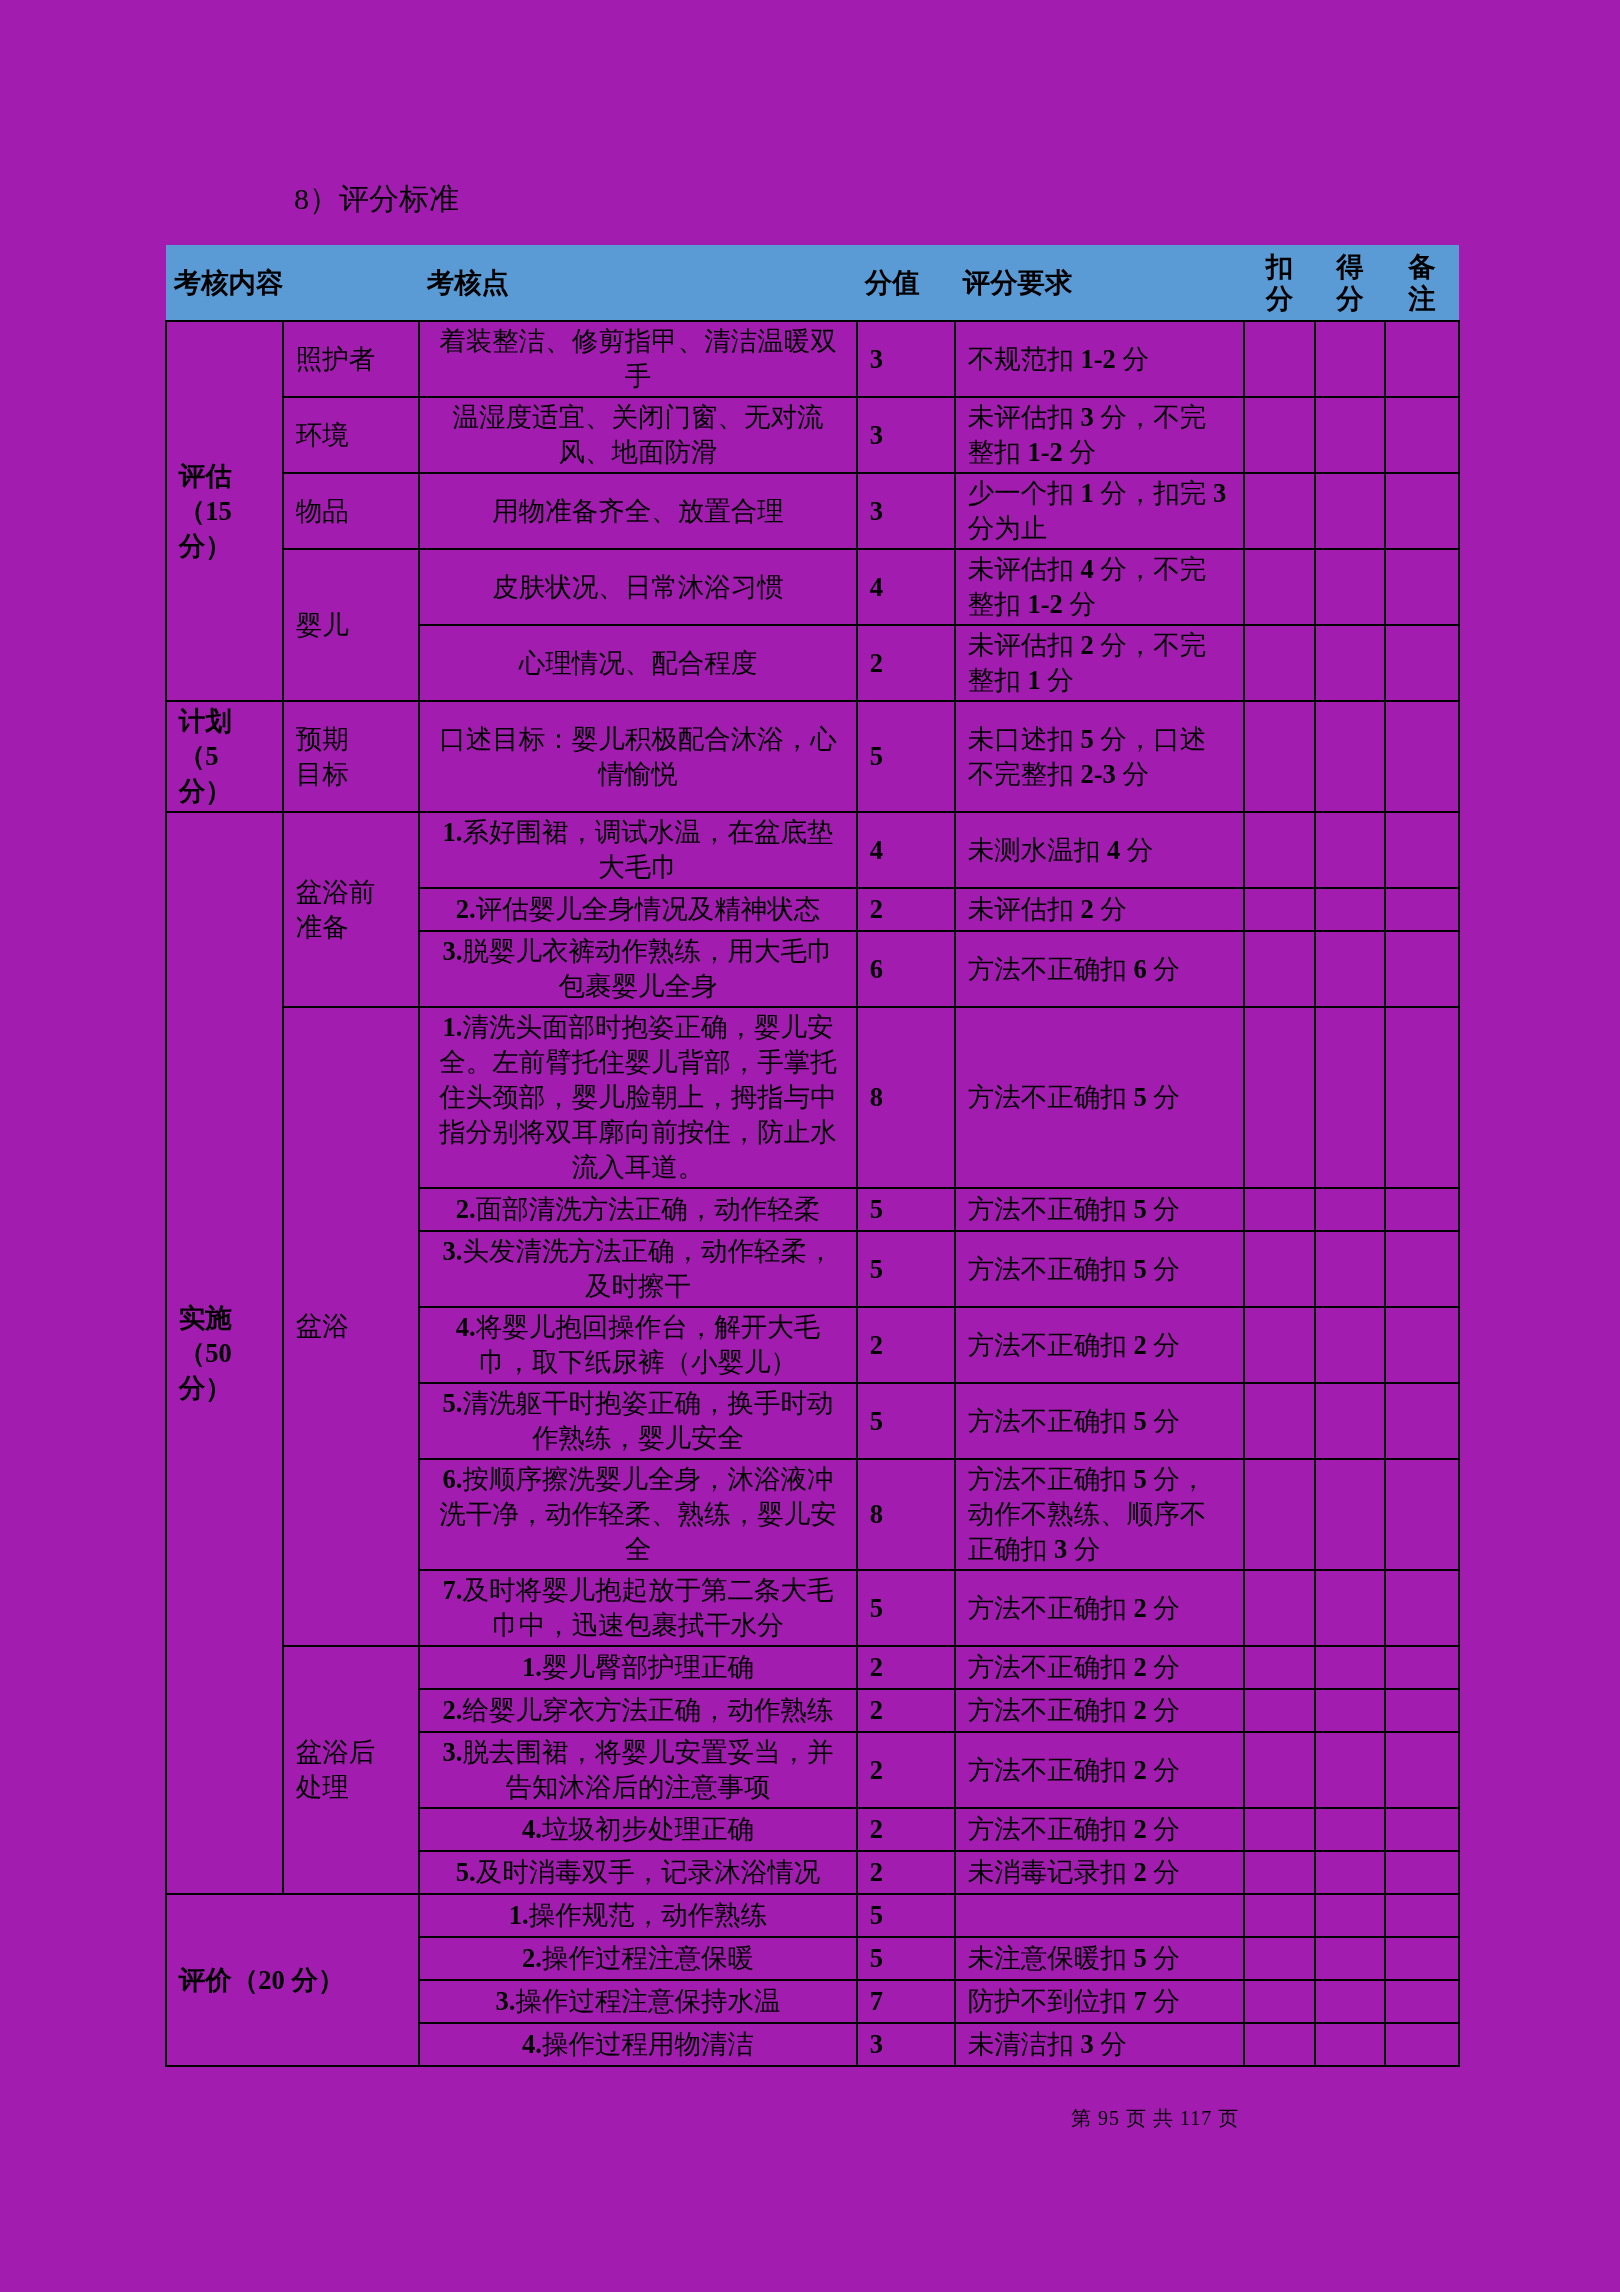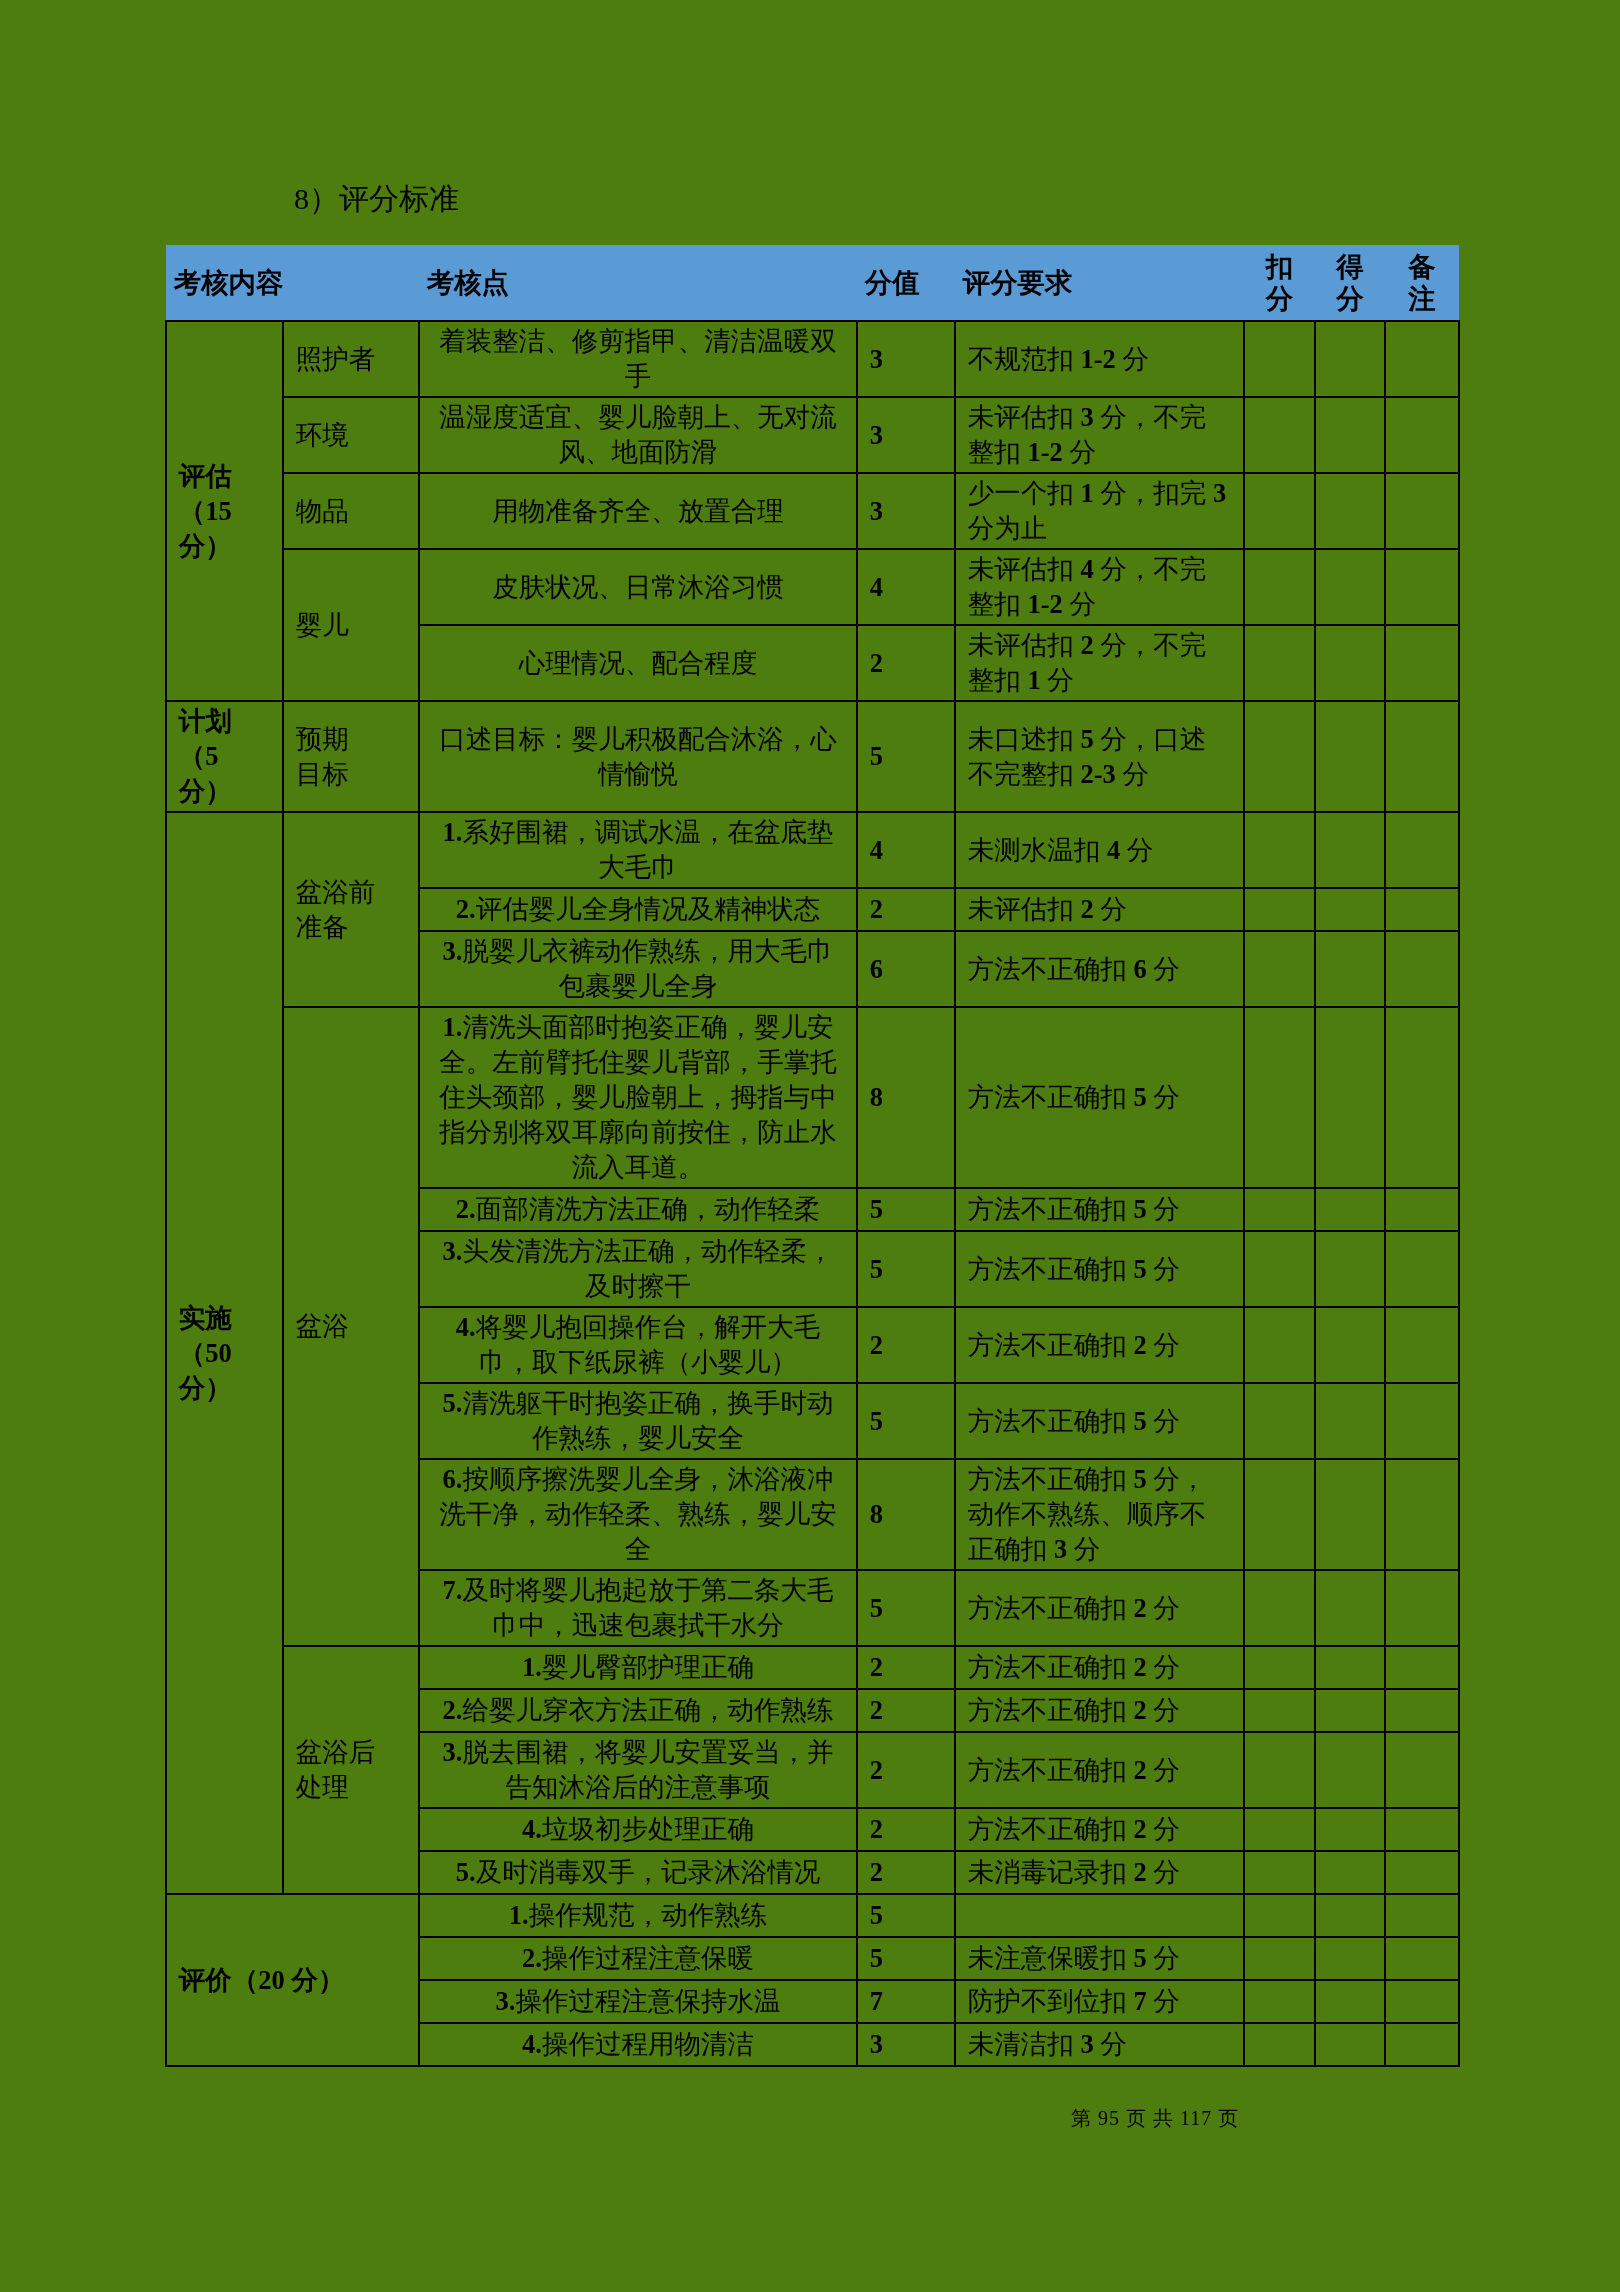--- a/index.html
+++ b/index.html
@@ -1,19 +1,19 @@
 <!DOCTYPE html>
 <html><head>
 <meta charset="utf-8">
 <style>
   html,body{margin:0;padding:0;background:#ffffff;}
   .page{
     position:relative;
     width:1620px;height:2293px;
-    background:#4d7c0f;
+    background:#a21caf;
     font-family:"Liberation Serif","DejaVu Serif",serif;
     color:#000000;
     overflow:hidden;
   }
   .doc-title{
     position:absolute;left:294px;top:181px;
     font-size:30px;line-height:1.2;font-weight:normal;
   }
   .tablewrap{
     position:absolute;left:165px;top:245px;width:1496px;
@@ -107,21 +107,21 @@
         <td class="grp">照护者</td>
         <td class="pt">着装整洁、修剪指甲、清洁温暖双手</td>
         <td class="sc">3</td>
         <td class="rq">不规范扣 <b>1-2</b> 分</td>
         <td class="blankcell"></td>
             <td class="blankcell"></td>
             <td class="blankcell"></td>
       </tr>
       <tr>
         <td class="grp">环境</td>
-        <td class="pt">温湿度适宜、婴儿脸朝上、无对流风、地面防滑</td>
+        <td class="pt">温湿度适宜、关闭门窗、无对流风、地面防滑</td>
         <td class="sc">3</td>
         <td class="rq">未评估扣 <b>3</b> 分，不完整扣 <b>1-2</b> 分</td>
         <td class="blankcell"></td>
             <td class="blankcell"></td>
             <td class="blankcell"></td>
       </tr>
       <tr>
         <td class="grp">物品</td>
         <td class="pt">用物准备齐全、放置合理</td>
         <td class="sc">3</td>

